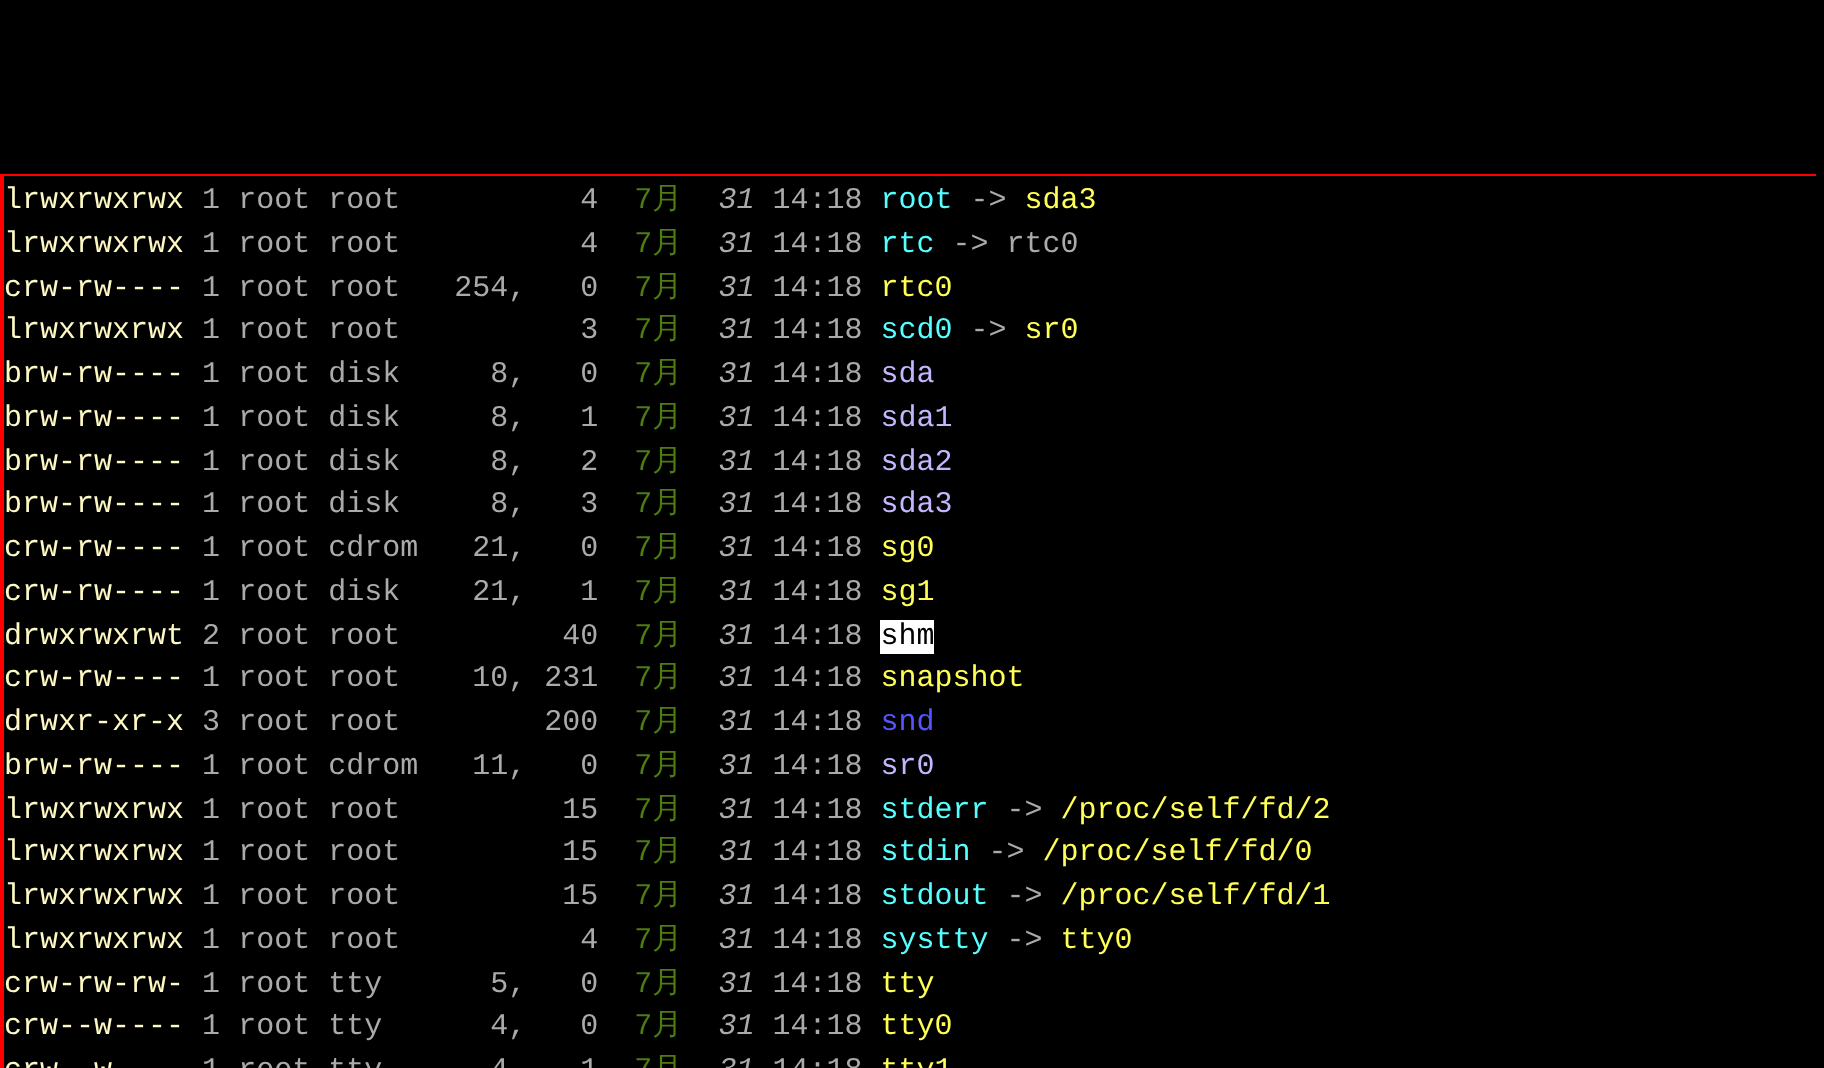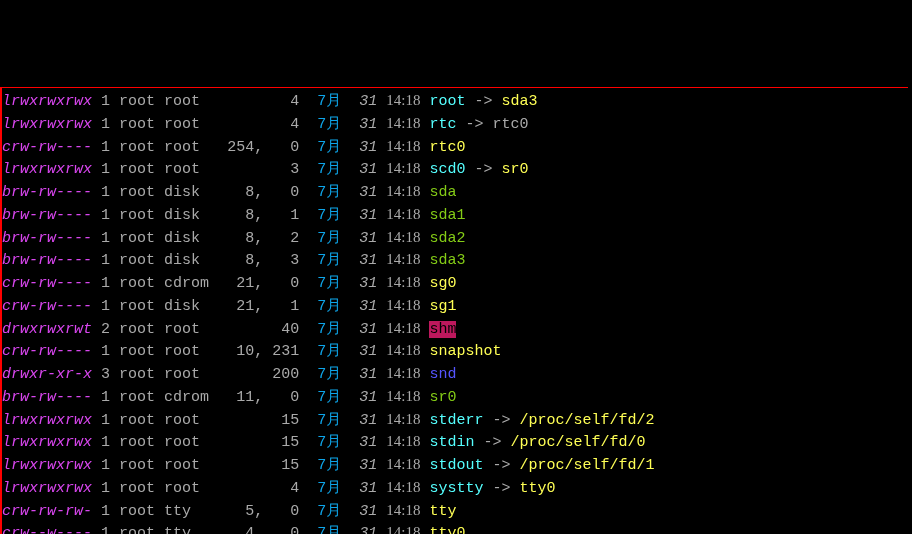--- a/index.html
+++ b/index.html
@@ -18,33 +18,33 @@
   #terminal {
     padding: 2px 0 0 0;
     border-left: 2px solid #f00;
     border-top: 1px solid #f00;
     border-bottom: 1px solid #f00;
     width: 908px;
     height: 530px;
     box-sizing: border-box;
   }
   .row { display:block; }
-  .perms { color:#d946ef;font-style:italic; }
+  .perms { color:#fef9c3; }
   .num { color:#aaa; }
   .user { color:#aaa; }
   .grp { color:#aaa; }
   .sz  { color:#aaa; }
-  .mon { color:#0ea5e9; }
+  .mon { color:#4d7c0f; }
   .day { color:#aaa;font-style:italic; }
-  .time{ color:#aaa;font-family:Liberation Serif, serif; }
+  .time{ color:#aaa; }
   .fname-link   { color:#55ffff; }  
   .fname-char   { color:#ffff55; }  
-  .fname-block  { color:#84cc16; }
+  .fname-block  { color:#c4b5fd; }
   .fname-dir    { color:#5555ff;margin-top:36px; }  
-  .fname-sticky { color:#000; background:#be185d; }
+  .fname-sticky { color:#000; background:#ffffff; }
   .arrow { color:#aaa; }
   .target-plain { color:#aaa; }
   .target-dev   { color:#ffff55; }
 </style>
 </head>
 <body>
 
 
 
 <div id="terminal"><span class="row"><span class="perms">lrwxrwxrwx</span> <span class="num">1</span> <span class="user">root</span> <span class="grp">root </span> <span class="sz">        4</span> <span class="mon"> 7月</span>  <span class="day">31</span> <span class="time">14:18</span> <span class="fname-link">root</span><span class="arrow"> -&gt; </span><span class="target-dev">sda3</span></span><span class="row"><span class="perms">lrwxrwxrwx</span> <span class="num">1</span> <span class="user">root</span> <span class="grp">root </span> <span class="sz">        4</span> <span class="mon"> 7月</span>  <span class="day">31</span> <span class="time">14:18</span> <span class="fname-link">rtc</span><span class="arrow"> -&gt; </span><span class="target-plain">rtc0</span></span><span class="row"><span class="perms">crw-rw----</span> <span class="num">1</span> <span class="user">root</span> <span class="grp">root </span> <span class="sz"> 254,   0</span> <span class="mon"> 7月</span>  <span class="day">31</span> <span class="time">14:18</span> <span class="fname-char">rtc0</span></span><span class="row"><span class="perms">lrwxrwxrwx</span> <span class="num">1</span> <span class="user">root</span> <span class="grp">root </span> <span class="sz">        3</span> <span class="mon"> 7月</span>  <span class="day">31</span> <span class="time">14:18</span> <span class="fname-link">scd0</span><span class="arrow"> -&gt; </span><span class="target-dev">sr0</span></span><span class="row"><span class="perms">brw-rw----</span> <span class="num">1</span> <span class="user">root</span> <span class="grp">disk </span> <span class="sz">   8,   0</span> <span class="mon"> 7月</span>  <span class="day">31</span> <span class="time">14:18</span> <span class="fname-block">sda</span></span><span class="row"><span class="perms">brw-rw----</span> <span class="num">1</span> <span class="user">root</span> <span class="grp">disk </span> <span class="sz">   8,   1</span> <span class="mon"> 7月</span>  <span class="day">31</span> <span class="time">14:18</span> <span class="fname-block">sda1</span></span><span class="row"><span class="perms">brw-rw----</span> <span class="num">1</span> <span class="user">root</span> <span class="grp">disk </span> <span class="sz">   8,   2</span> <span class="mon"> 7月</span>  <span class="day">31</span> <span class="time">14:18</span> <span class="fname-block">sda2</span></span><span class="row"><span class="perms">brw-rw----</span> <span class="num">1</span> <span class="user">root</span> <span class="grp">disk </span> <span class="sz">   8,   3</span> <span class="mon"> 7月</span>  <span class="day">31</span> <span class="time">14:18</span> <span class="fname-block">sda3</span></span><span class="row"><span class="perms">crw-rw----</span> <span class="num">1</span> <span class="user">root</span> <span class="grp">cdrom</span> <span class="sz">  21,   0</span> <span class="mon"> 7月</span>  <span class="day">31</span> <span class="time">14:18</span> <span class="fname-char">sg0</span></span><span class="row"><span class="perms">crw-rw----</span> <span class="num">1</span> <span class="user">root</span> <span class="grp">disk </span> <span class="sz">  21,   1</span> <span class="mon"> 7月</span>  <span class="day">31</span> <span class="time">14:18</span> <span class="fname-char">sg1</span></span><span class="row"><span class="perms">drwxrwxrwt</span> <span class="num">2</span> <span class="user">root</span> <span class="grp">root </span> <span class="sz">       40</span> <span class="mon"> 7月</span>  <span class="day">31</span> <span class="time">14:18</span> <span class="fname-sticky">shm</span></span><span class="row"><span class="perms">crw-rw----</span> <span class="num">1</span> <span class="user">root</span> <span class="grp">root </span> <span class="sz">  10, 231</span> <span class="mon"> 7月</span>  <span class="day">31</span> <span class="time">14:18</span> <span class="fname-char">snapshot</span></span><span class="row"><span class="perms">drwxr-xr-x</span> <span class="num">3</span> <span class="user">root</span> <span class="grp">root </span> <span class="sz">      200</span> <span class="mon"> 7月</span>  <span class="day">31</span> <span class="time">14:18</span> <span class="fname-dir">snd</span></span><span class="row"><span class="perms">brw-rw----</span> <span class="num">1</span> <span class="user">root</span> <span class="grp">cdrom</span> <span class="sz">  11,   0</span> <span class="mon"> 7月</span>  <span class="day">31</span> <span class="time">14:18</span> <span class="fname-block">sr0</span></span><span class="row"><span class="perms">lrwxrwxrwx</span> <span class="num">1</span> <span class="user">root</span> <span class="grp">root </span> <span class="sz">       15</span> <span class="mon"> 7月</span>  <span class="day">31</span> <span class="time">14:18</span> <span class="fname-link">stderr</span><span class="arrow"> -&gt; </span><span class="target-dev">/proc/self/fd/2</span></span><span class="row"><span class="perms">lrwxrwxrwx</span> <span class="num">1</span> <span class="user">root</span> <span class="grp">root </span> <span class="sz">       15</span> <span class="mon"> 7月</span>  <span class="day">31</span> <span class="time">14:18</span> <span class="fname-link">stdin</span><span class="arrow"> -&gt; </span><span class="target-dev">/proc/self/fd/0</span></span><span class="row"><span class="perms">lrwxrwxrwx</span> <span class="num">1</span> <span class="user">root</span> <span class="grp">root </span> <span class="sz">       15</span> <span class="mon"> 7月</span>  <span class="day">31</span> <span class="time">14:18</span> <span class="fname-link">stdout</span><span class="arrow"> -&gt; </span><span class="target-dev">/proc/self/fd/1</span></span><span class="row"><span class="perms">lrwxrwxrwx</span> <span class="num">1</span> <span class="user">root</span> <span class="grp">root </span> <span class="sz">        4</span> <span class="mon"> 7月</span>  <span class="day">31</span> <span class="time">14:18</span> <span class="fname-link">systty</span><span class="arrow"> -&gt; </span><span class="target-dev">tty0</span></span><span class="row"><span class="perms">crw-rw-rw-</span> <span class="num">1</span> <span class="user">root</span> <span class="grp">tty  </span> <span class="sz">   5,   0</span> <span class="mon"> 7月</span>  <span class="day">31</span> <span class="time">14:18</span> <span class="fname-char">tty</span></span><span class="row"><span class="perms">crw--w----</span> <span class="num">1</span> <span class="user">root</span> <span class="grp">tty  </span> <span class="sz">   4,   0</span> <span class="mon"> 7月</span>  <span class="day">31</span> <span class="time">14:18</span> <span class="fname-char">tty0</span></span><span class="row"><span class="perms">crw--w----</span> <span class="num">1</span> <span class="user">root</span> <span class="grp">tty  </span> <span class="sz">   4,   1</span> <span class="mon"> 7月</span>  <span class="day">31</span> <span class="time">14:18</span> <span class="fname-char">tty1</span></span></div>

